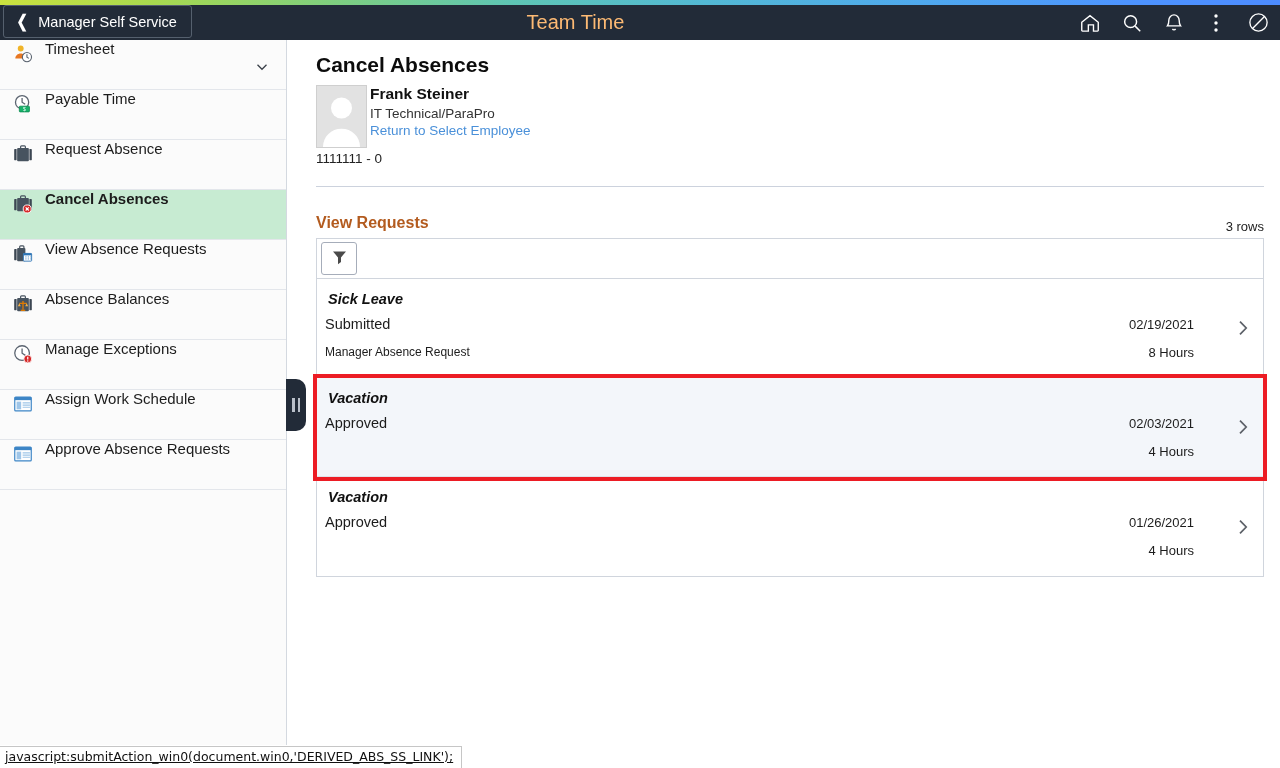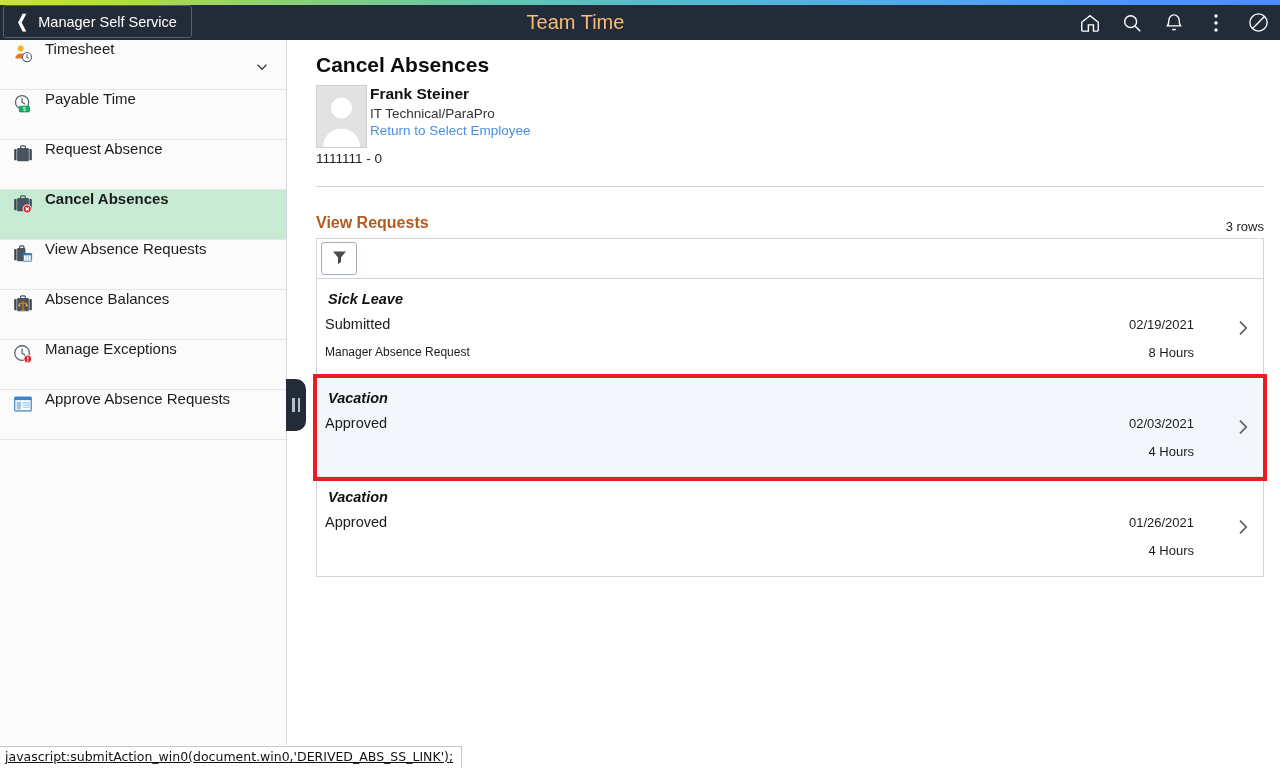--- a/index.html
+++ b/index.html
@@ -316,20 +316,31 @@
         <circle cx="11" cy="11" r="8" fill="#ffffff" stroke="#5b6470" stroke-width="1.4"></circle>
         <path d="M11 6v5.2l3.6 2.3" stroke="#5b6470" stroke-width="1.4" fill="none"></path>
         <circle cx="17.2" cy="17.4" r="4.3" fill="#d62828" stroke="#ffffff" stroke-width="0.9"></circle>
         <path d="M17.2 15.1v3" stroke="#ffffff" stroke-width="1.3"></path>
         <circle cx="17.2" cy="19.6" r="0.75" fill="#ffffff"></circle>
       </svg>
     </span>
     <span class="nav-label">Manage Exceptions</span>
   </div>
 
+  <div class="nav-item">
+    <span class="nav-icon">
+      <svg width="22" height="22" viewBox="0 0 24 24">
+        <rect x="3" y="4.4" width="18" height="15.2" rx="1.1" fill="#ffffff" stroke="#3d85c6" stroke-width="1.3"></rect>
+        <rect x="3" y="4.4" width="18" height="3.4" fill="#3d85c6"></rect>
+        <rect x="5" y="9.4" width="5" height="8.4" fill="#9ec5e8"></rect>
+        <path d="M11.6 10.8h8M11.6 13.2h8M11.6 15.6h8" stroke="#9ec5e8" stroke-width="1.2"></path>
+      </svg>
+    </span>
+    <span class="nav-label">Assign Work Schedule</span>
+  </div>
 
   <div class="nav-item">
     <span class="nav-icon">
       <svg width="22" height="22" viewBox="0 0 24 24">
         <rect x="3" y="4.4" width="18" height="15.2" rx="1.1" fill="#ffffff" stroke="#3d85c6" stroke-width="1.3"></rect>
         <rect x="3" y="4.4" width="18" height="3.4" fill="#3d85c6"></rect>
         <rect x="5" y="9.4" width="5" height="8.4" fill="#9ec5e8"></rect>
         <path d="M11.6 10.8h8M11.6 13.2h8M11.6 15.6h8" stroke="#9ec5e8" stroke-width="1.2"></path>
       </svg>
     </span>

